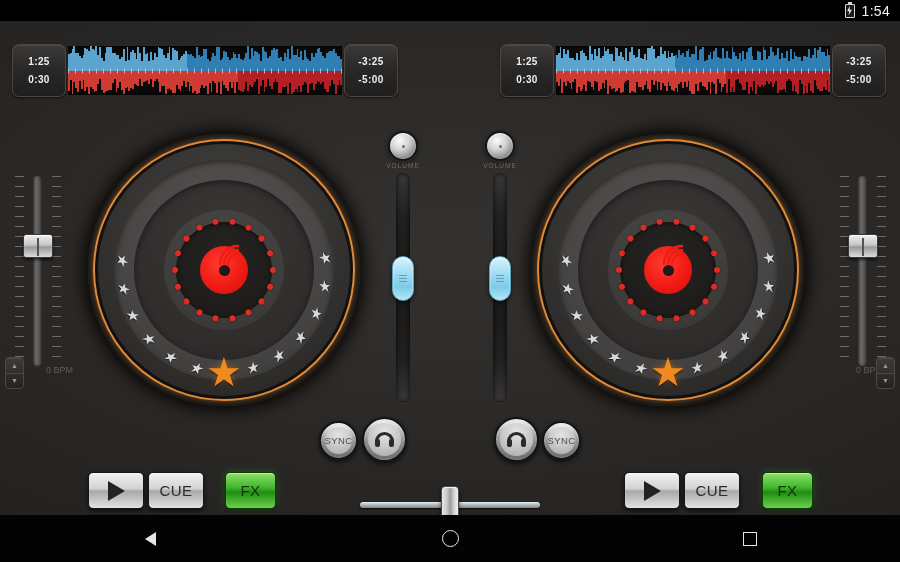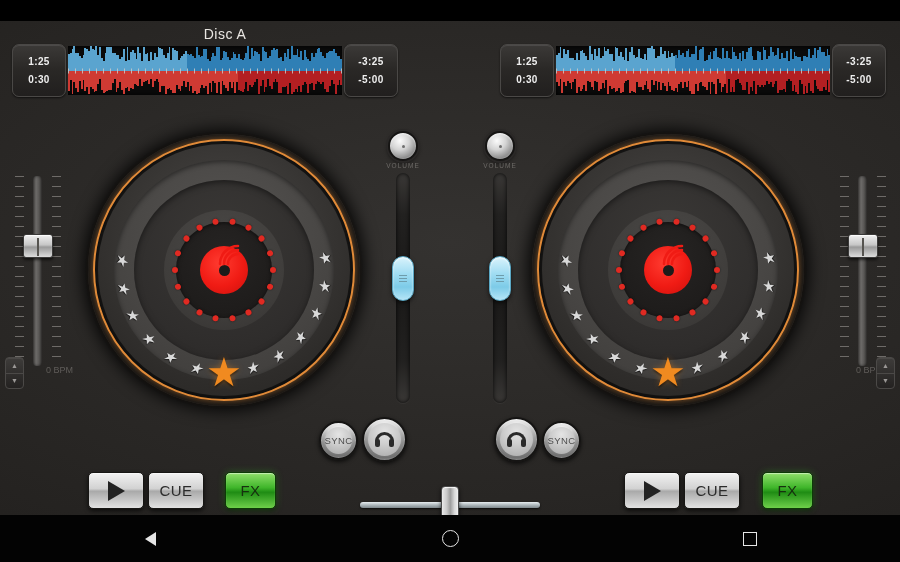--- a/index.html
+++ b/index.html
@@ -253,24 +253,29 @@
     border-top:7px solid transparent; border-bottom:7px solid transparent;
     position:relative; }
   .nav-home { width:17px; height:17px; border:1.8px solid #e6e6e6; border-radius:50%; }
   .nav-rec { width:14px; height:14px; border:1.8px solid #e6e6e6; }
 </style>
 </head>
 <body>
 
 <div id="app">
 
+  <div class="statusbar">
+    <div class="batt">
+      <div class="bolt"></div>
+    </div>
+    <div class="clock">1:54</div>
+  </div>
 
   <div class="stage">
 
-    <div class="disc-title a">Disc A</div>
 
     <div class="wfgroup a">
       <div class="timebox left">
         <span>1:25</span>
         <span>0:30</span>
       </div>
       <div class="wfwrap">
         <div class="wfhalf top">
             <div class="wfbar" style="height:69.14032921810698%;background:#5aa4cf"></div>
             <div class="wfbar" style="height:73.32203360768176%;background:#5aa4cf"></div>

